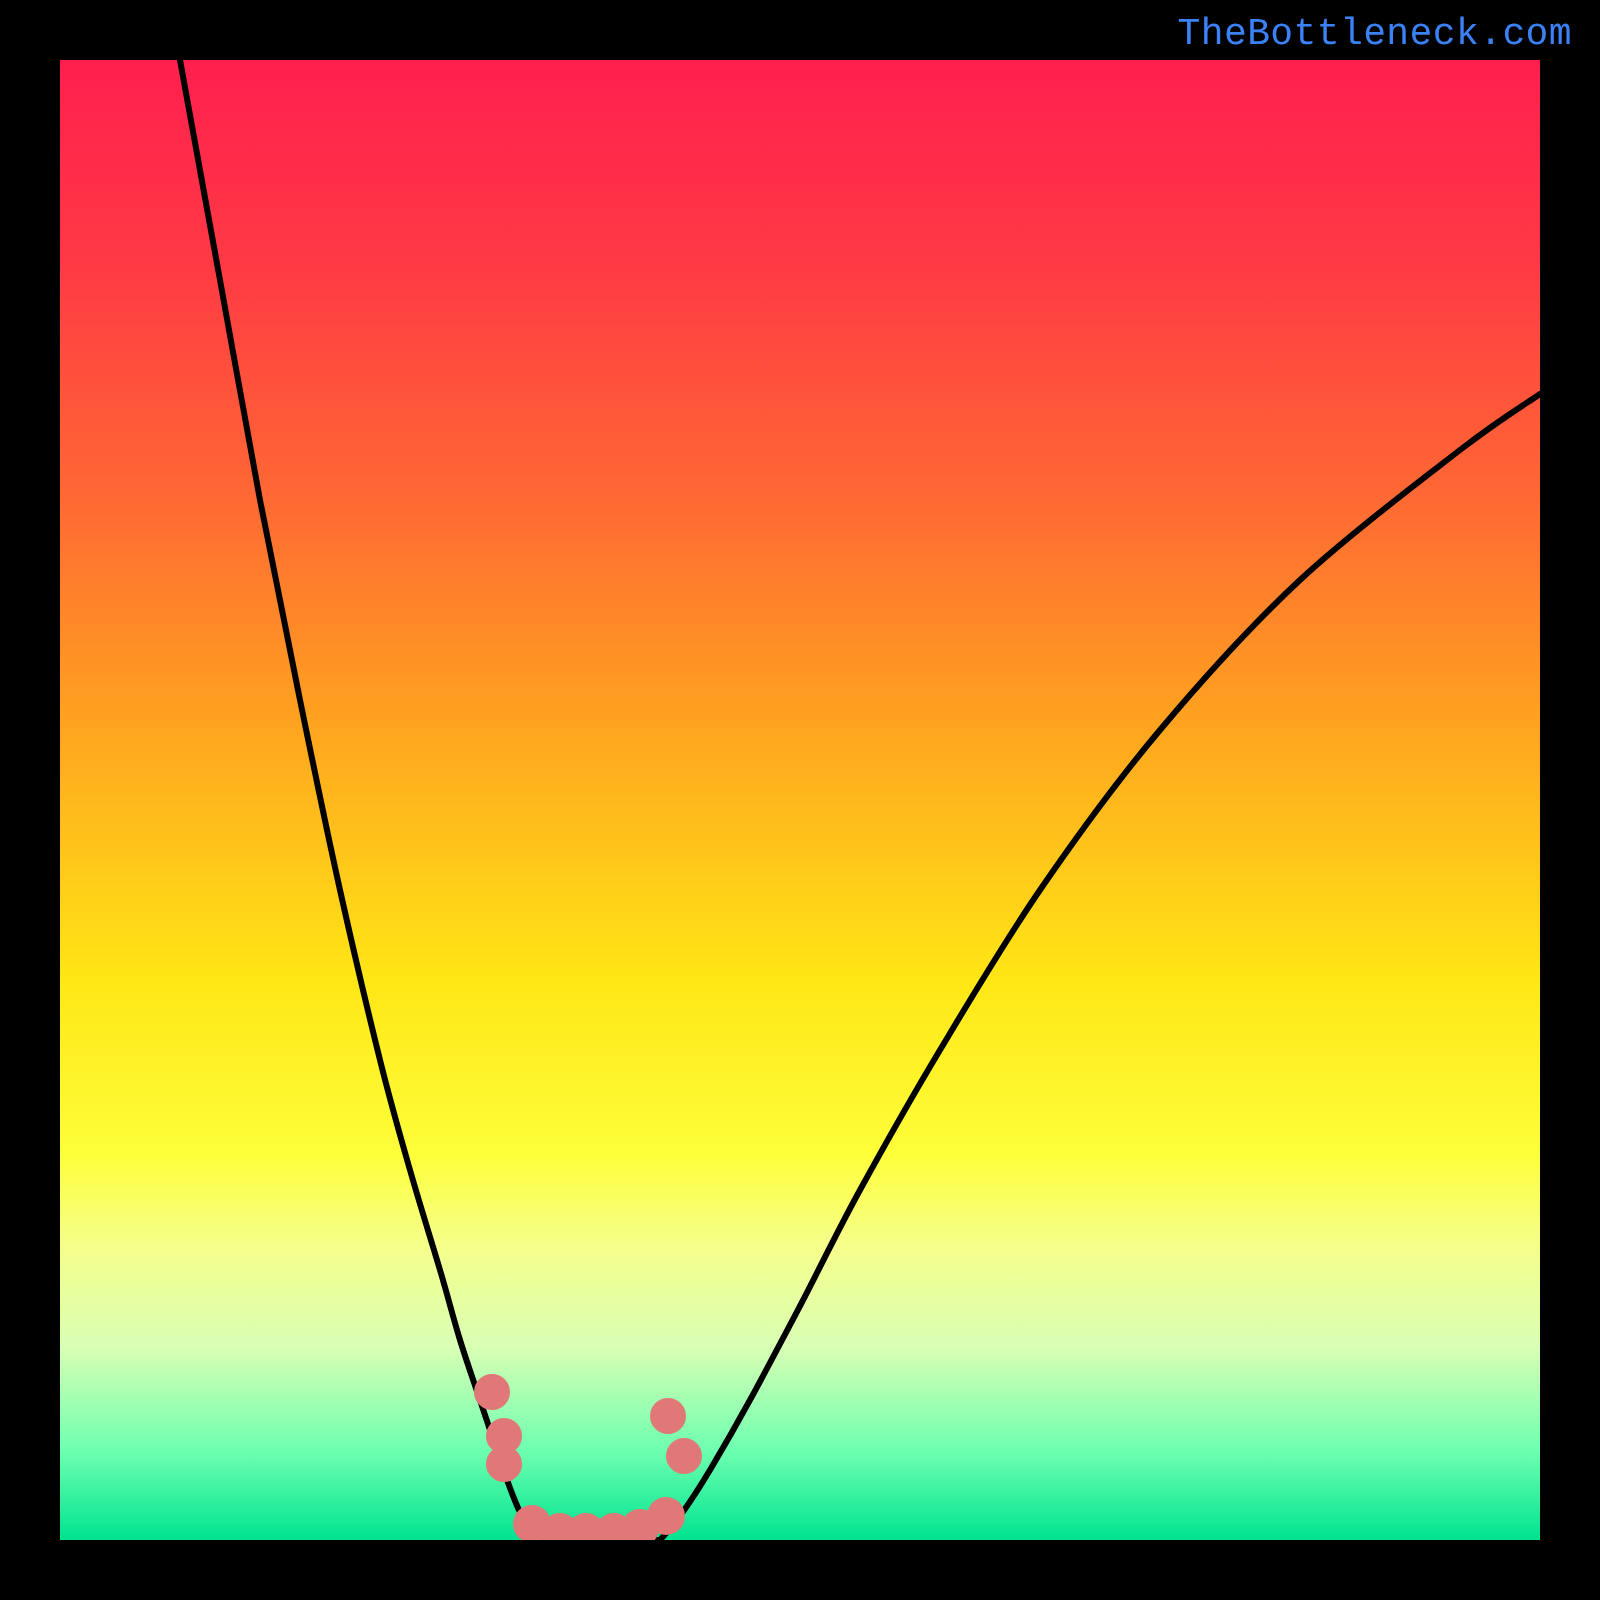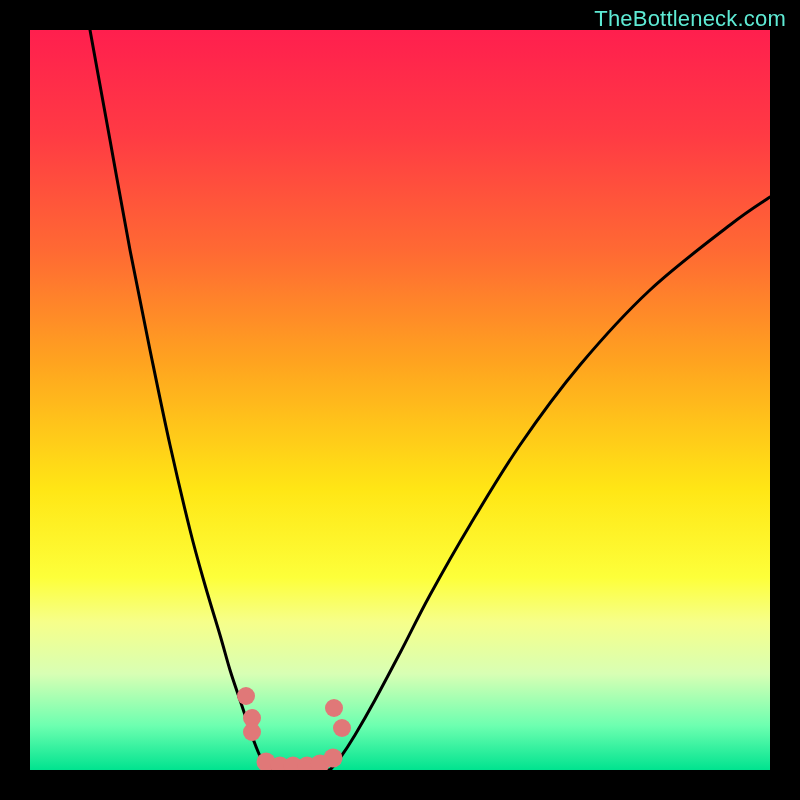--- a/index.html
+++ b/index.html
@@ -24,24 +24,25 @@
     left: 30px;
     top: 30px;
     width: 740px;
     height: 740px;
     overflow: hidden;
   }
   .watermark {
     position: absolute;
     top: 6px;
     right: 14px;
-    font-size: 22px;
-    color: #5eead4;
+    font-size: 19px;
+    color: #3b82f6;
     font-weight: 500;
     letter-spacing: 0.2px;
+    font-family: Liberation Mono, monospace;
   }
   svg { display: block; }
 </style>
 </head>
 <body>
 
 <div class="frame">
   <div class="watermark">TheBottleneck.com</div>
   <div class="plot">
     <svg id="chart-svg" width="740" height="740" viewBox="0 0 740 740">

